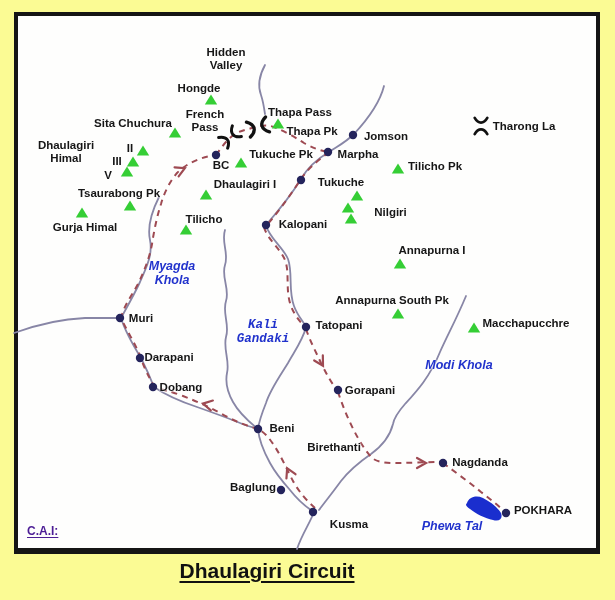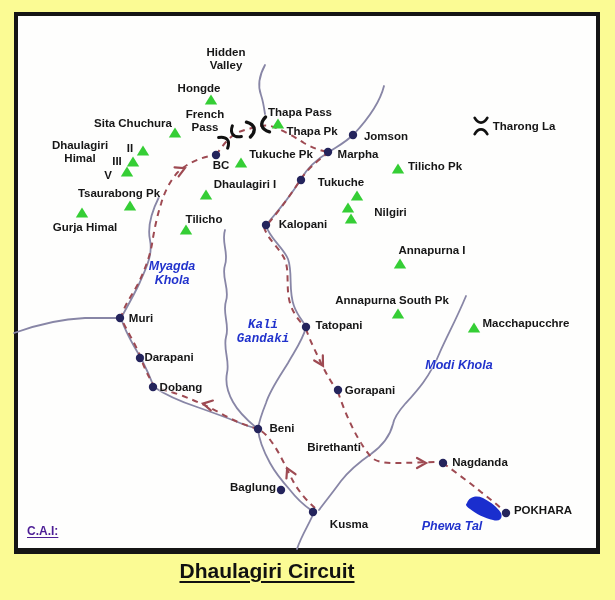--- a/index.html
+++ b/index.html
@@ -95,21 +95,21 @@
     </svg>
   <div id="map-labels">
       <div class="label" style="left: 226px; top: 59px;">Hidden
 Valley</div>
       <div class="label" style="left: 199px; top: 88px;">Hongde</div>
       <div class="label" style="left: 133px; top: 123px;">Sita Chuchura</div>
       <div class="label" style="left: 205px; top: 121px;">French
 Pass</div>
       <div class="label" style="left: 300px; top: 112px;">Thapa Pass</div>
       <div class="label" style="left: 312px; top: 131px;">Thapa Pk</div>
-      <div class="label" style="left: 80px; top: 152px;">Dhaulagiri
+      <div class="label" style="left: 66px; top: 152px;">Dhaulagiri
 Himal</div>
       <div class="label" style="left: 130px; top: 148px;">II</div>
       <div class="label" style="left: 117px; top: 161px;">III</div>
       <div class="label" style="left: 108px; top: 175px;">V</div>
       <div class="label" style="left: 221px; top: 165px;">BC</div>
       <div class="label" style="left: 281px; top: 154px;">Tukuche Pk</div>
       <div class="label" style="left: 386px; top: 136px;">Jomson</div>
       <div class="label" style="left: 358px; top: 154px;">Marpha</div>
       <div class="label" style="left: 435px; top: 166px;">Tilicho Pk</div>
       <div class="label" style="left: 524px; top: 126px;">Tharong La</div>

